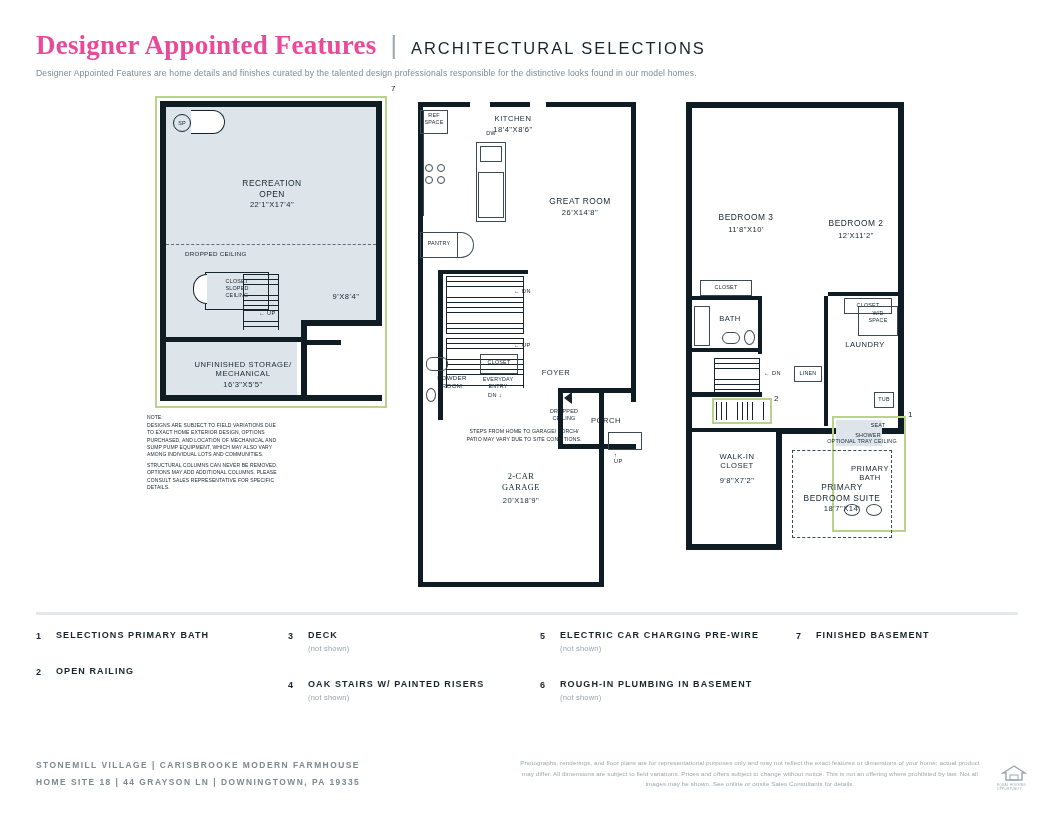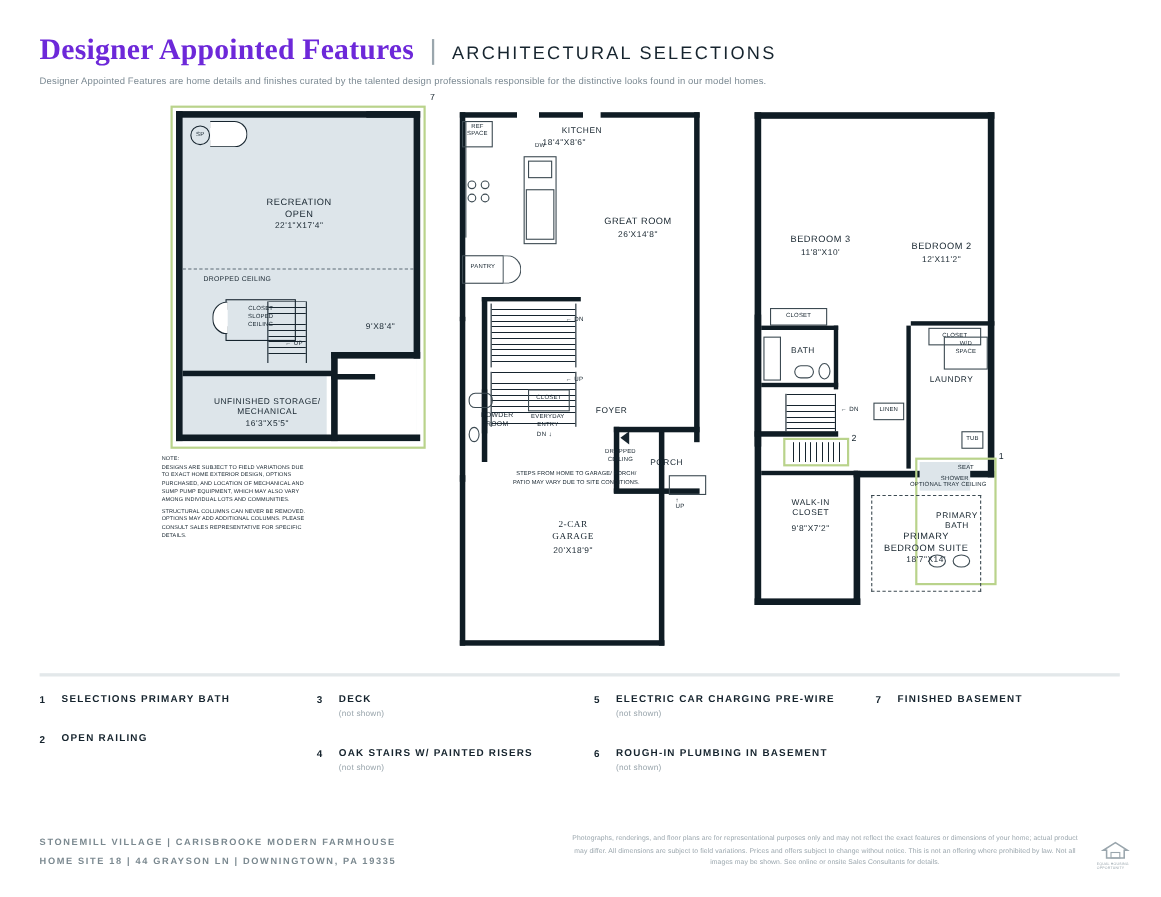--- a/index.html
+++ b/index.html
@@ -14,21 +14,21 @@
   }
   .page { position:absolute; inset:0; }
 
   
   .header { position:absolute; left:36px; top:30px; width:980px; }
   .title-row { display:flex; align-items:baseline; gap:12px; }
   .title-main {
     font-family:"Liberation Serif", serif;
     font-size:27px;
     font-weight:700;
-    color:#6d28d9;
+    color:#ec4899;
     letter-spacing:0.2px;
   }
   .title-divider { color:#9aa6ad; font-size:25px; font-weight:300; margin:0 2px; }
   .title-sub {
     font-size:16.5px;
     letter-spacing:2.0px;
     color:#16242e;
     font-weight:400;
   }
   .subtitle {
@@ -246,21 +246,21 @@
       <div class="ff-wall" style="left:0; top:10px; width:52px; height:5px;"></div>
       <div class="ff-wall" style="left:72px; top:10px; width:40px; height:5px;"></div>
       <div class="ff-wall" style="left:128px; top:10px; width:90px; height:5px;"></div>
       <div class="ff-wall" style="left:213px; top:10px; width:5px; height:300px;"></div>
       <div class="ff-wall" style="left:0; top:196px; width:5px; height:150px;"></div>
       <div class="ff-wall" style="left:0; top:340px; width:5px; height:155px;"></div>
       <div class="ff-wall" style="left:0; top:490px; width:186px; height:5px;"></div>
       <div class="ff-wall" style="left:181px; top:300px; width:5px; height:195px;"></div>
       <div class="ff-wall" style="left:140px; top:296px; width:78px; height:5px;"></div>
 
-      <div class="label" style="left:56px; top:22px; width:110px;">KITCHEN</div>
+      <div class="label" style="left:40px; top:22px; width:110px;">KITCHEN</div>
       <div class="label" style="left:40px; top:33px; width:110px;">18'4"X8'6"</div>
 
       <div class="room-box thin" style="left:2px; top:18px; width:28px; height:24px;"></div>
       <div class="label xs" style="left:2px; top:20px; width:28px;">REF
 SPACE</div>
 
       <div class="room-box thin" style="left:58px; top:50px; width:30px; height:80px; background:#ffffff;"></div>
       <div class="room-box thin" style="left:62px; top:54px; width:22px; height:16px;"></div>
       <div class="label xs" style="left:58px; top:38px; width:30px;">DW</div>
       <div class="room-box thin" style="left:60px; top:80px; width:26px; height:46px;"></div>

